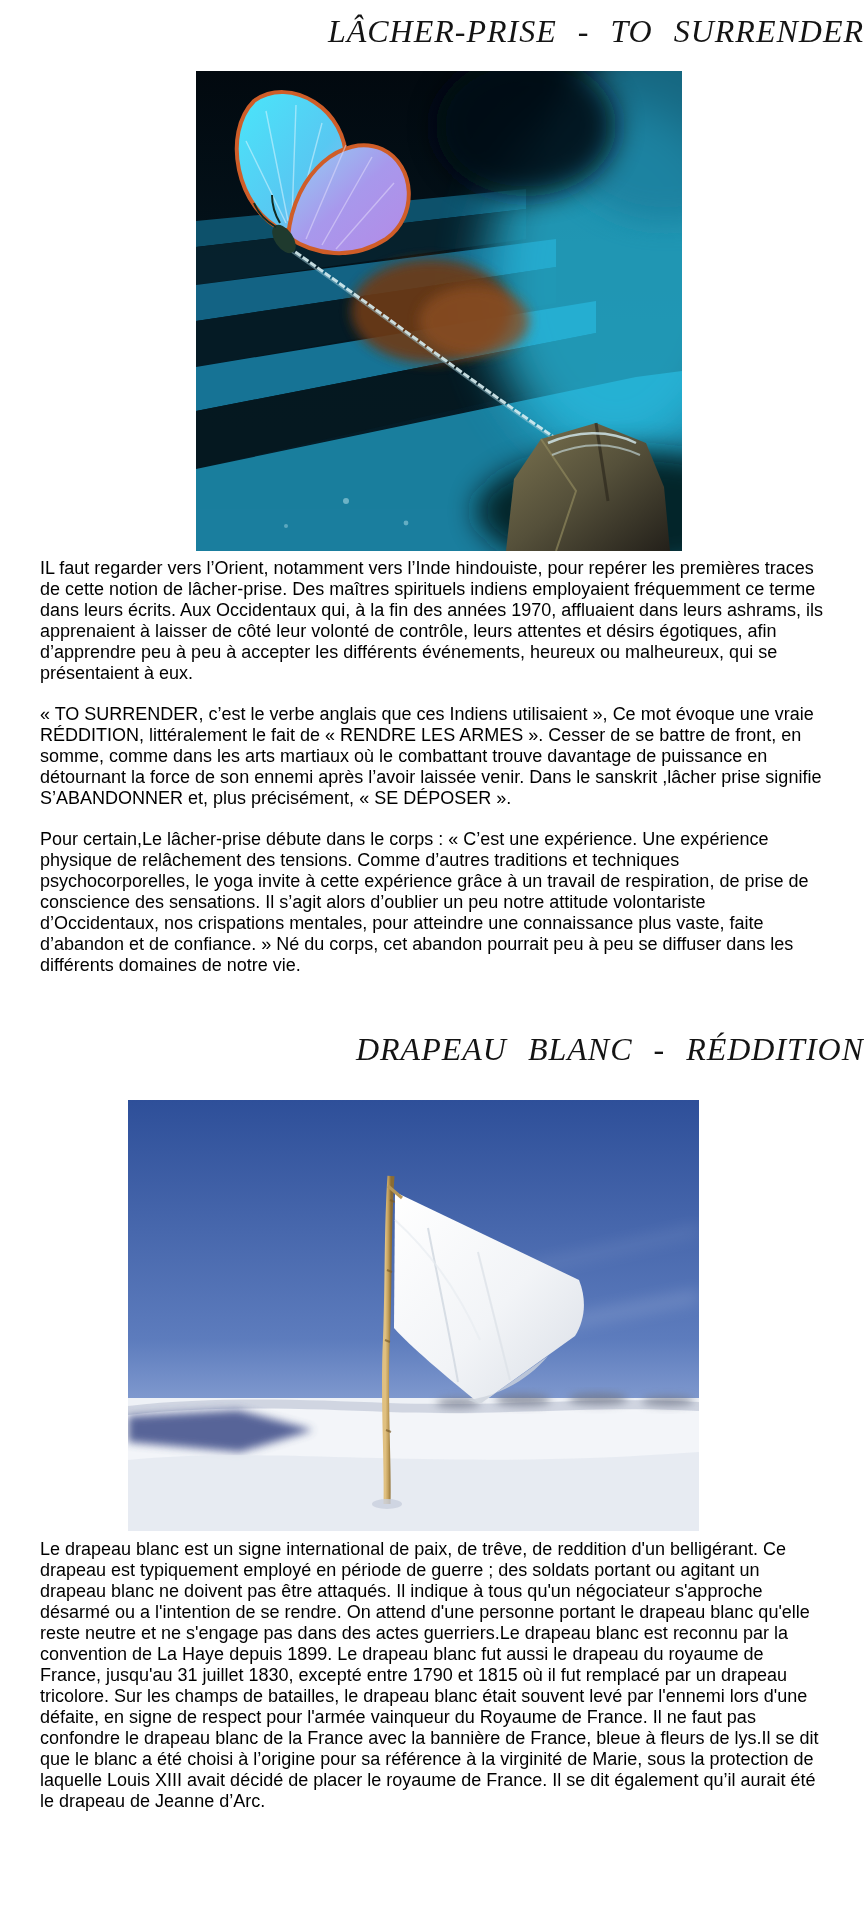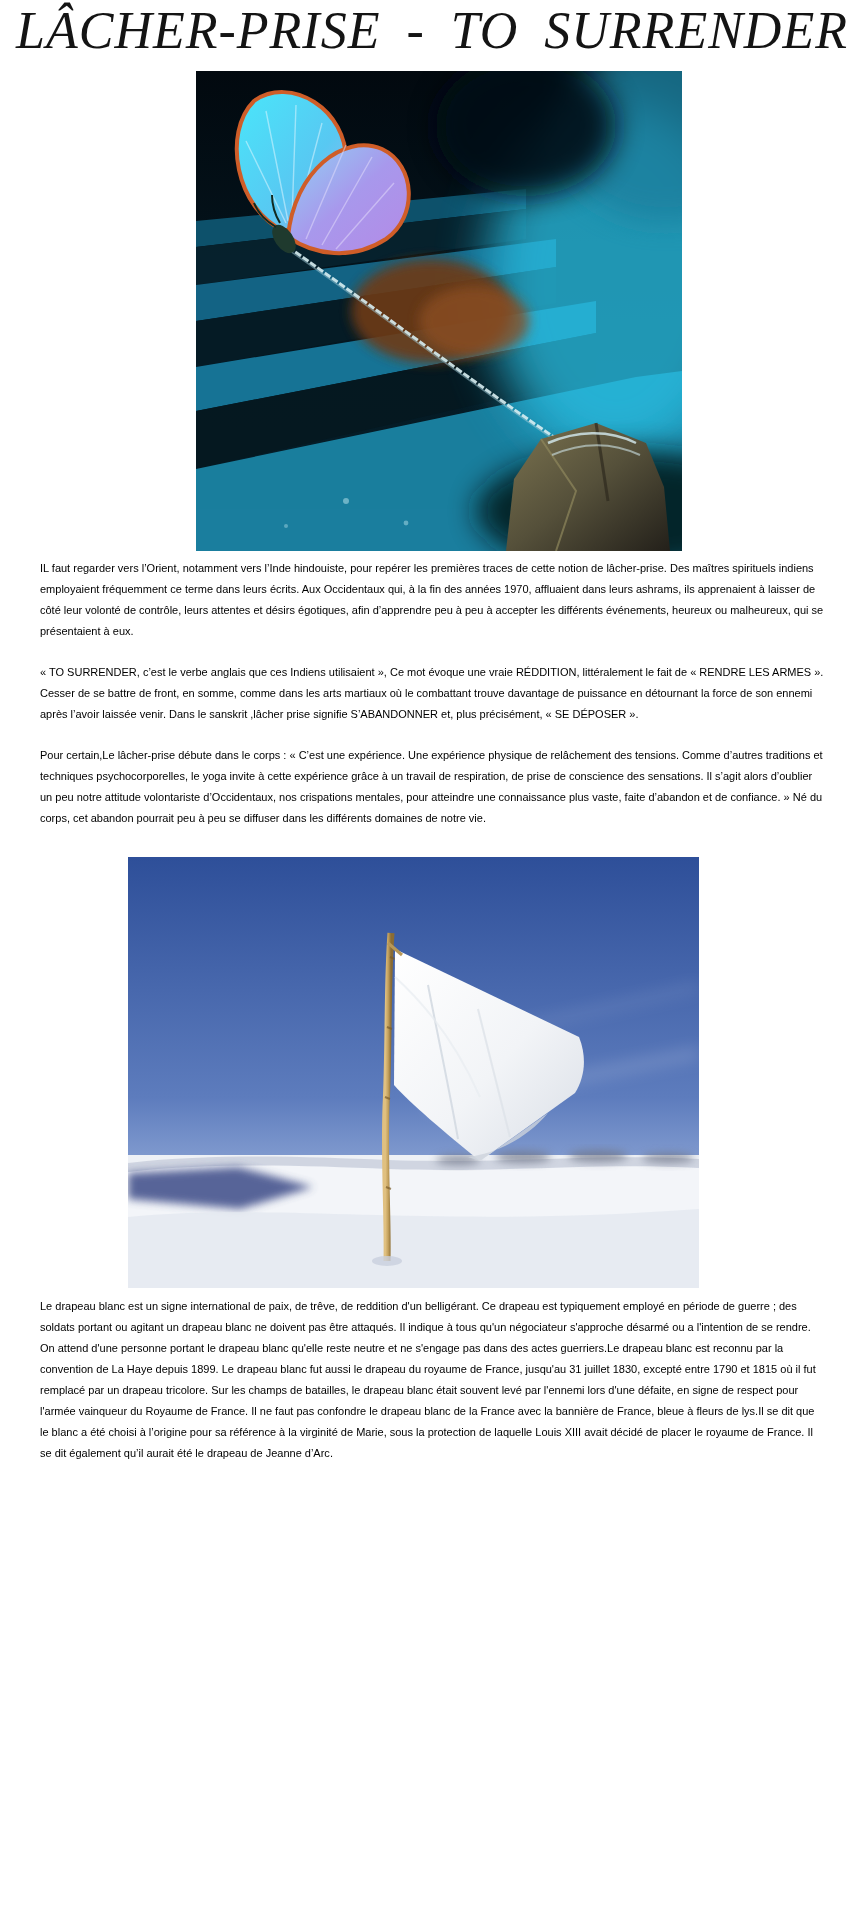--- a/index.html
+++ b/index.html
@@ -10,39 +10,39 @@
   html,body{margin:0;padding:0;}
   body{
     width:864px;
     background:var(--page-bg);
     color:var(--text);
     font-family:"Liberation Sans","DejaVu Sans",sans-serif;
   }
   .page{width:864px;overflow:hidden;background:var(--page-bg);padding-bottom:14px;}
   .doc-title{
     margin:8px 0 0 0;
-    text-align:center;
+    text-align:right;
     font-family:"Liberation Serif","DejaVu Serif",serif;
     font-style:italic;
     font-weight:400;
     font-stretch:condensed;
-    font-size:52px;
+    font-size:32px;
     line-height:46px;
     letter-spacing:1px;
     word-spacing:12px;
     color:var(--heading);
   }
   .doc-title.second{margin-top:50px;}
   .img-wrap{display:block;line-height:0;}
   .img-butterfly{margin:17px 0 0 196px;width:486px;height:480px;}
   .img-flag{margin:28px 0 0 128px;width:571px;height:431px;}
   .text-col{
     margin:7px 40px 0 40px;
     width:784px;
-    font-size:11px;
+    font-size:18px;
     line-height:21px;
   }
   .text-col p{margin:0 0 20px 0;}
   .text-col.last{margin-top:8px;}
   .text-col.last p{margin-bottom:0;}
   b{font-weight:normal;}
 </style>
 </head>
 <body>
 
@@ -120,20 +120,21 @@
       </g>
     </svg>
   </div>
 
   <div class="text-col">
       <p>IL faut regarder vers l’Orient, notamment vers l’Inde hindouiste, pour repérer les premières traces de cette notion de lâcher-prise. Des maîtres spirituels indiens employaient fréquemment ce terme dans leurs écrits. Aux Occidentaux qui, à la fin des années 1970, affluaient dans leurs ashrams, ils apprenaient à laisser de côté leur volonté de contrôle, leurs attentes et désirs égotiques, afin d’apprendre peu à peu à accepter les différents événements, heureux ou malheureux, qui se présentaient à eux.</p>
       <p><b>« TO SURRENDER</b>, c’est le verbe anglais que ces Indiens utilisaient », <b>Ce mot évoque une vraie RÉDDITION, littéralement le fait de « RENDRE LES ARMES »</b>. Cesser de se battre de front, en somme, comme dans les arts martiaux où le combattant trouve davantage de puissance en détournant la force de son ennemi après l’avoir laissée venir. Dans le sanskrit ,lâcher prise signifie <b>S’ABANDONNER</b> et, plus précisément, <b>« SE DÉPOSER »</b>.</p>
       <p>Pour certain,Le lâcher-prise débute dans le corps : « C’est une expérience. Une expérience physique de relâchement des tensions. Comme d’autres traditions et techniques psychocorporelles, le yoga invite à cette expérience grâce à un travail de respiration, de prise de conscience des sensations. Il s’agit alors d’oublier un peu notre attitude volontariste d’Occidentaux, nos crispations mentales, pour atteindre une connaissance plus vaste, faite d’abandon et de confiance. » Né du corps, cet abandon pourrait peu à peu se diffuser dans les différents domaines de notre vie.</p>
     </div>
 
+  <h1 class="doc-title second">DRAPEAU BLANC - RÉDDITION</h1>
 
   <div class="img-wrap img-flag">
     <svg width="571" height="431" viewBox="0 0 571 431">
       <defs>
         <linearGradient id="sky" x1="0" y1="0" x2="0" y2="1">
           <stop offset="0" stop-color="#2e4f99"></stop>
           <stop offset="0.75" stop-color="#5d7cbd"></stop>
           <stop offset="1" stop-color="#8ba3d4"></stop>
         </linearGradient>
         <linearGradient id="flagG" x1="0" y1="0" x2="1" y2="1">

